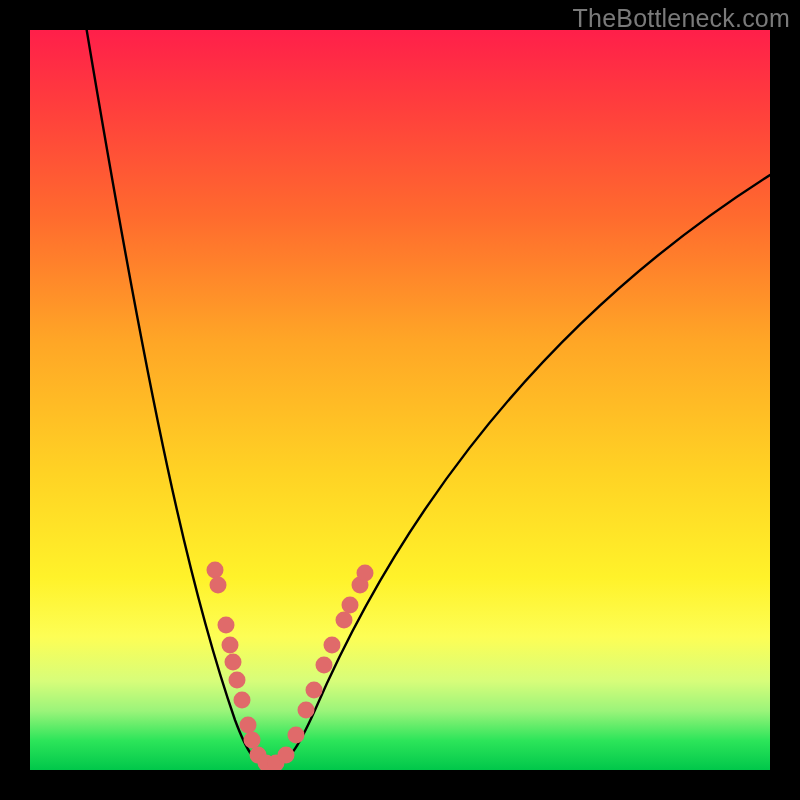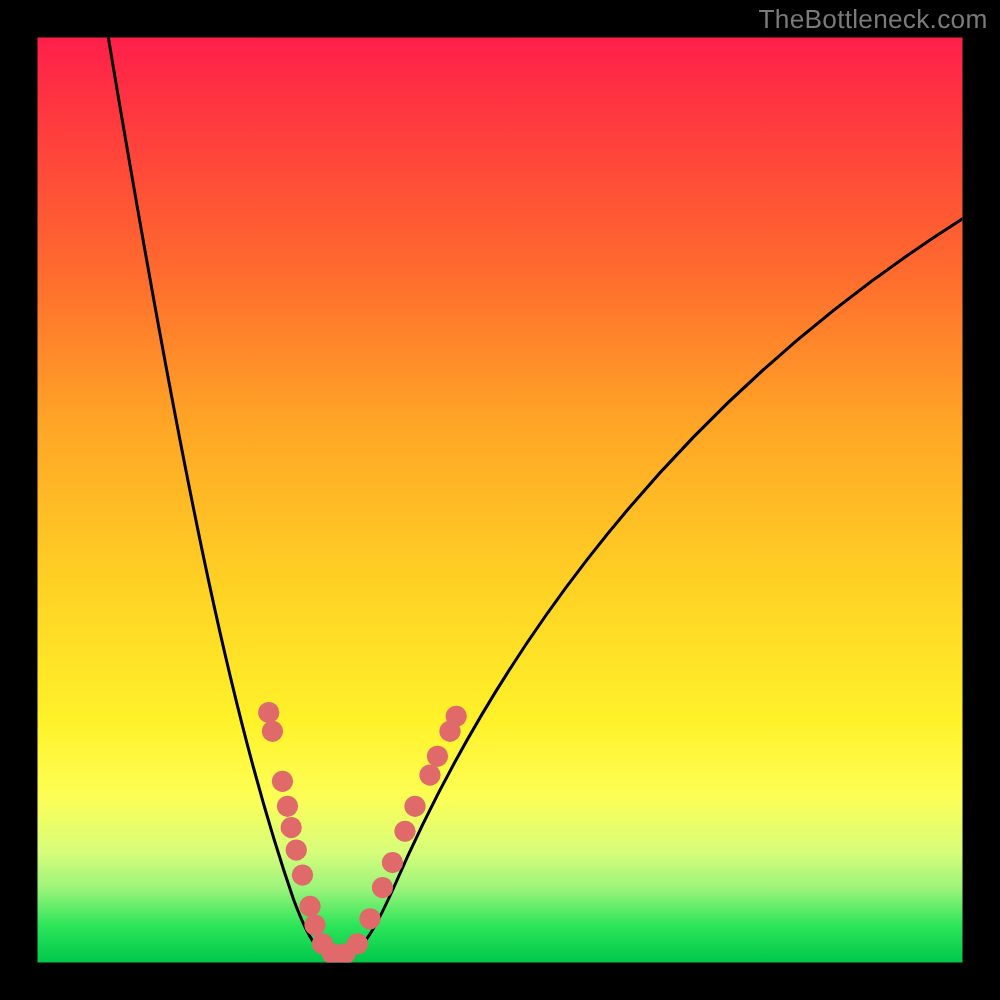--- a/index.html
+++ b/index.html
@@ -30,21 +30,21 @@
       #9bf47a 92%,
       #2de55a 96%,
       #00c74a 100%
     );
   }
   .watermark {
     position: absolute;
     top: 4px;
     right: 10px;
     color: #7a7a7a;
-    font-size: 21px;
+    font-size: 25px;
     font-weight: 500;
     letter-spacing: 0.2px;
     z-index: 20;
     user-select: none;
   }
   .stage {
     position: absolute;
     left: 30px;
     top: 30px;
     width: 740px;

